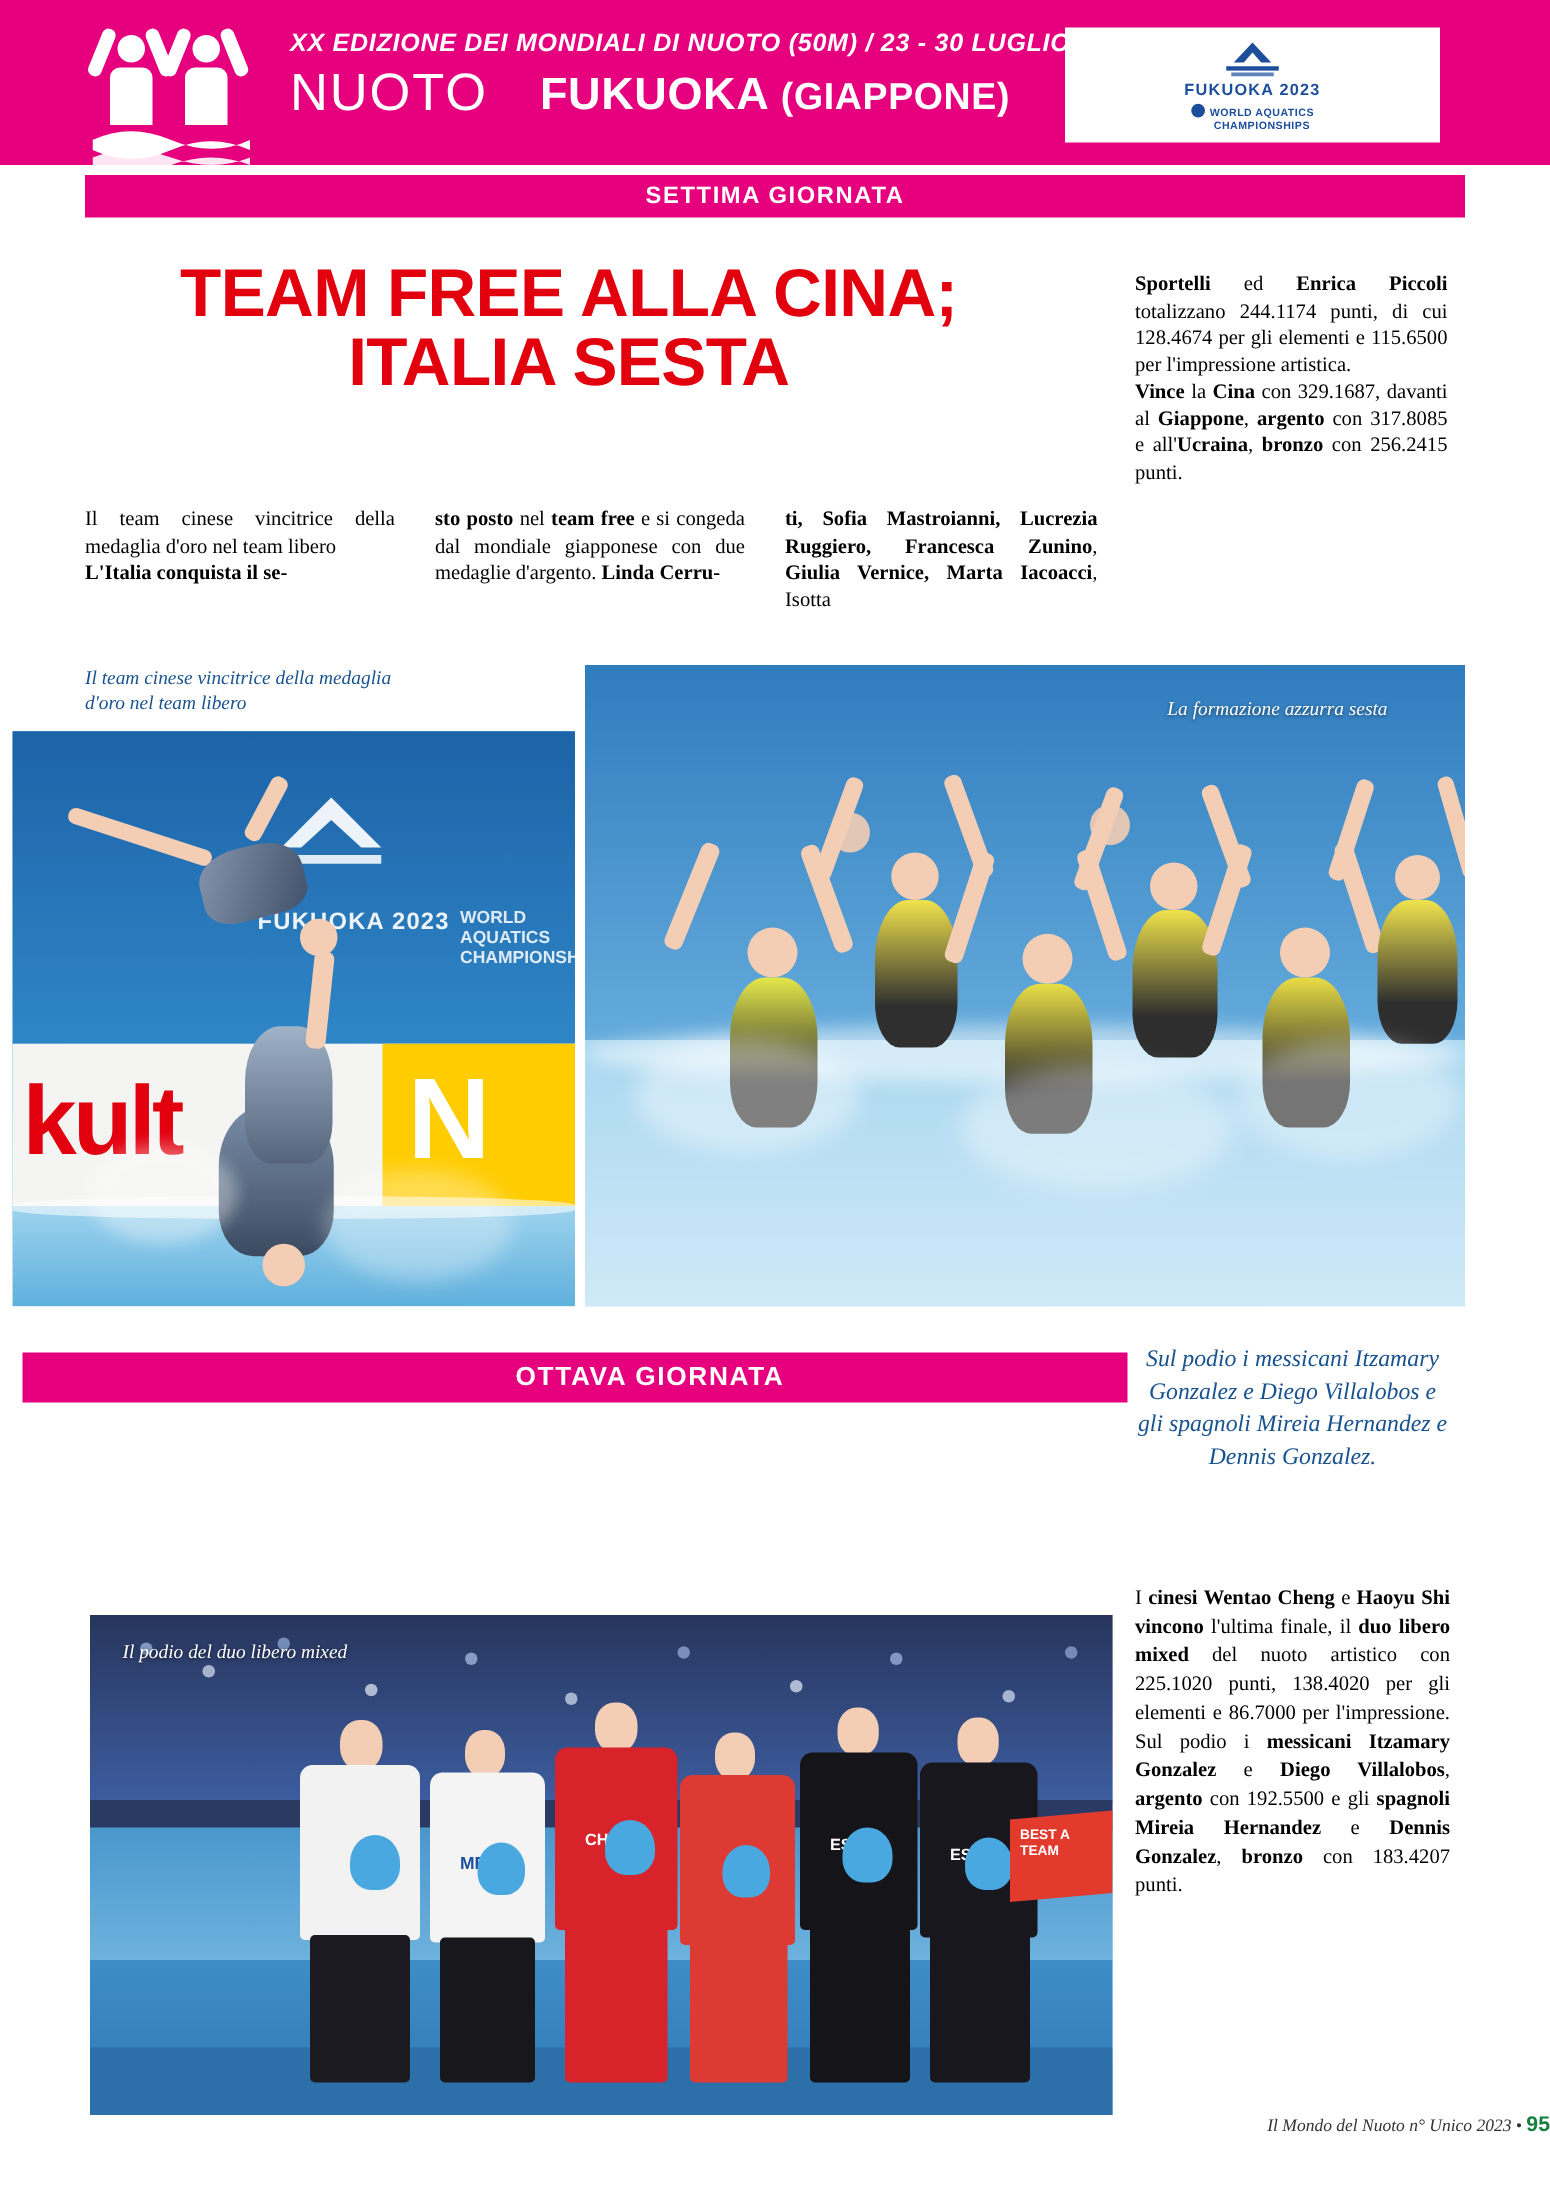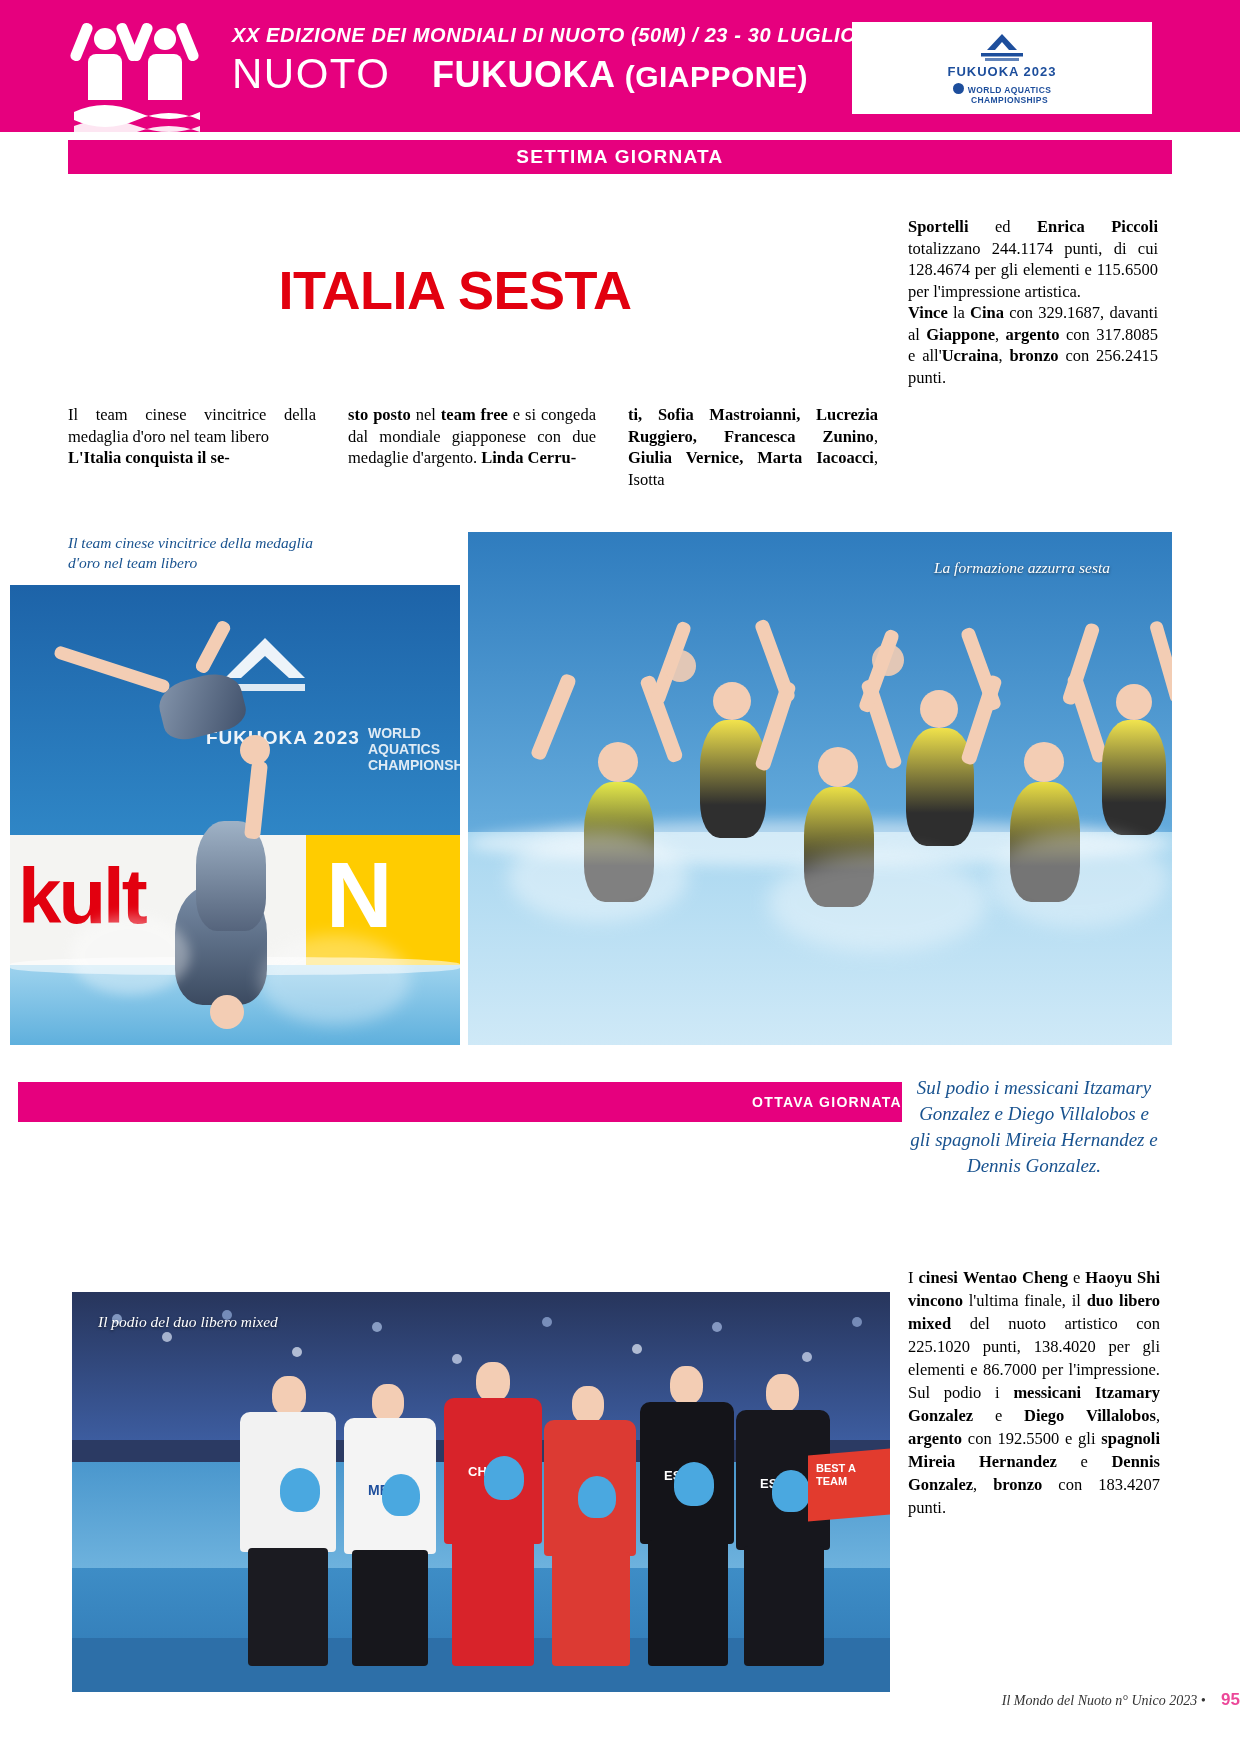--- a/index.html
+++ b/index.html
@@ -70,22 +70,22 @@
   }
 
   
   .sect-bar{
     position:absolute;background:#e6007e;
     font-family:"Liberation Sans", sans-serif;
     font-weight:bold;color:#ffffff;letter-spacing:1.3px;
     display:flex;align-items:center;justify-content:center;
   }
   #bar-7{left:68px;top:140px;width:1104px;height:34px;font-size:19px;}
-  #bar-8{left:18px;top:1082px;width:884px;height:40px;font-size:14px;
-        justify-content:flex-end;}
+  #bar-8{left:18px;top:1082px;width:884px;height:40px;font-size:21px;
+        justify-content:center;}
   #bar-8 .bl{padding-left:120px;}
 
   
   .headline{
     position:absolute;
     font-family:"Liberation Sans", sans-serif;
     font-weight:bold;color:#e2000f;
     line-height:1.02;
   }
   #headline-1{
@@ -159,21 +159,21 @@
 
   
   .footer{
     position:absolute;left:0;top:1690px;width:1240px;
     text-align:right;padding-right:78px;
     font-family:"Liberation Serif", serif;
     font-style:italic;font-size:14px;color:#333;
   }
   .footer .pg{
     font-family:"Liberation Sans", sans-serif;
-    font-style:normal;font-weight:bold;font-size:17px;color:#ec4899;margin-left:12px;
+    font-style:normal;font-weight:bold;font-size:17px;color:#15803d;
   }
 </style>
 </head>
 <body>
 
 <div class="page">
 
   <div class="masthead">
 
     <div class="logo-box">
@@ -214,21 +214,21 @@
           <span class="badge-dot"></span><span>WORLD AQUATICS</span><br>
           <span style="padding-left:15px;display:inline-block">CHAMPIONSHIPS</span>
         </div>
       </div>
     </div>
   </div>
 
   <div class="sect-bar" id="bar-7">SETTIMA GIORNATA</div>
 
   <div class="headline" id="headline-1">
-    <br>
+    <span>TEAM FREE ALLA CINA;</span><br>
     <span>ITALIA SESTA</span>
   </div>
 
 
   <div class="col" id="col-a">
     <span>Il team cinese vincitrice della medaglia d'oro nel team libero</span><br>
     <b>L'Italia conquista il se-</b>
   </div>
 
   <div class="col" id="col-c">

